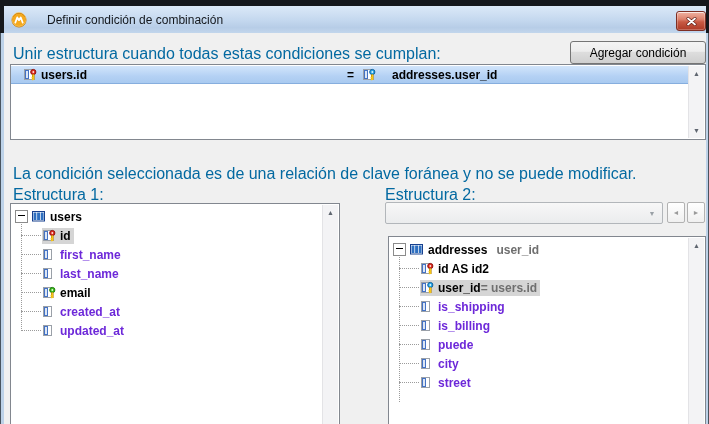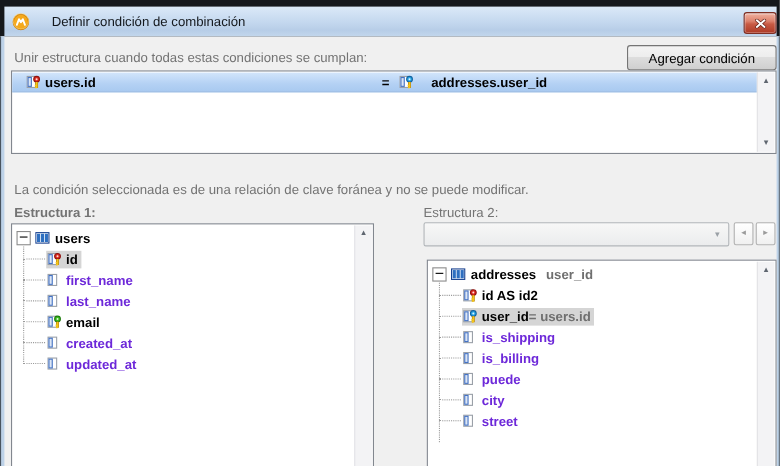--- a/index.html
+++ b/index.html
@@ -12,21 +12,21 @@
     display:flex;align-items:center;padding-left:7px;box-sizing:border-box;}
   .title-text{font-size:12px;color:#14181d;margin-left:20px;text-align:right;}
   .frame-left{position:absolute;top:33px;bottom:0;left:0;width:4px;background:#bdd2e8;border-left:1px solid #49545f;box-sizing:border-box;}
   .frame-right{position:absolute;top:33px;bottom:0;right:0;width:3px;background:#bdd2e8;border-right:1px solid #49545f;box-sizing:border-box;}
   .close-btn{position:absolute;top:11px;right:3px;width:28px;height:18px;
     border:1px solid #7e2f24;border-radius:3px;
     background:linear-gradient(180deg,#f0b2a2 0%,#dd826d 40%,#c85a44 55%,#ad3a26 100%);
     box-shadow:inset 0 1px 0 rgba(255,255,255,.6), inset 0 0 0 1px rgba(255,255,255,.25);
     display:flex;align-items:center;justify-content:center;cursor:default;}
   
-  .lbl-static{position:absolute;font-size:12px;color:#737373;white-space:nowrap;}
+  .lbl-static{position:absolute;font-size:16px;color:#0369a1;white-space:nowrap;}
   
   .btn-add{position:absolute;left:570px;top:41px;width:136px;height:23px;
     border:1px solid #757575;border-radius:3px;box-sizing:border-box;
     background:linear-gradient(180deg,#f4f4f4 0%,#ededed 45%,#dedede 46%,#cfcfcf 100%);
     font-size:12px;color:#000;display:flex;align-items:center;justify-content:center;}
   
   .listbox{position:absolute;left:10px;top:64px;width:696px;height:76px;background:#fff;
     border:1px solid #82878f;box-sizing:border-box;}
   .cond-rows{position:absolute;left:0;top:0;right:16px;bottom:0;overflow:hidden;}
   .cond-row{position:relative;height:17px;margin-top:1px;display:flex;align-items:center;
@@ -137,21 +137,21 @@
         </div>
       </div>
     <div class="vscroll">
       <div class="sb-arrow">▲</div>
       <div class="sb-arrow">▼</div>
     </div>
   </div>
 
   <div class="lbl-static" style="left:13px;top:165px;">La condición seleccionada es de una relación de clave foránea y no se puede modificar.</div>
 
-  <div class="lbl-static" style="left:13px;top:186px;font-weight:bold;">Estructura 1:</div>
+  <div class="lbl-static" style="left:13px;top:186px;">Estructura 1:</div>
   <div class="lbl-static" style="left:385px;top:186px;">Estructura 2:</div>
 
   <div class="combo">
     <span></span>
     <span class="combo-arrow">▼</span>
   </div>
   <div class="nav-btn" style="left:667px;">
     <span>◄</span>
   </div>
   <div class="nav-btn" style="left:687px;">

